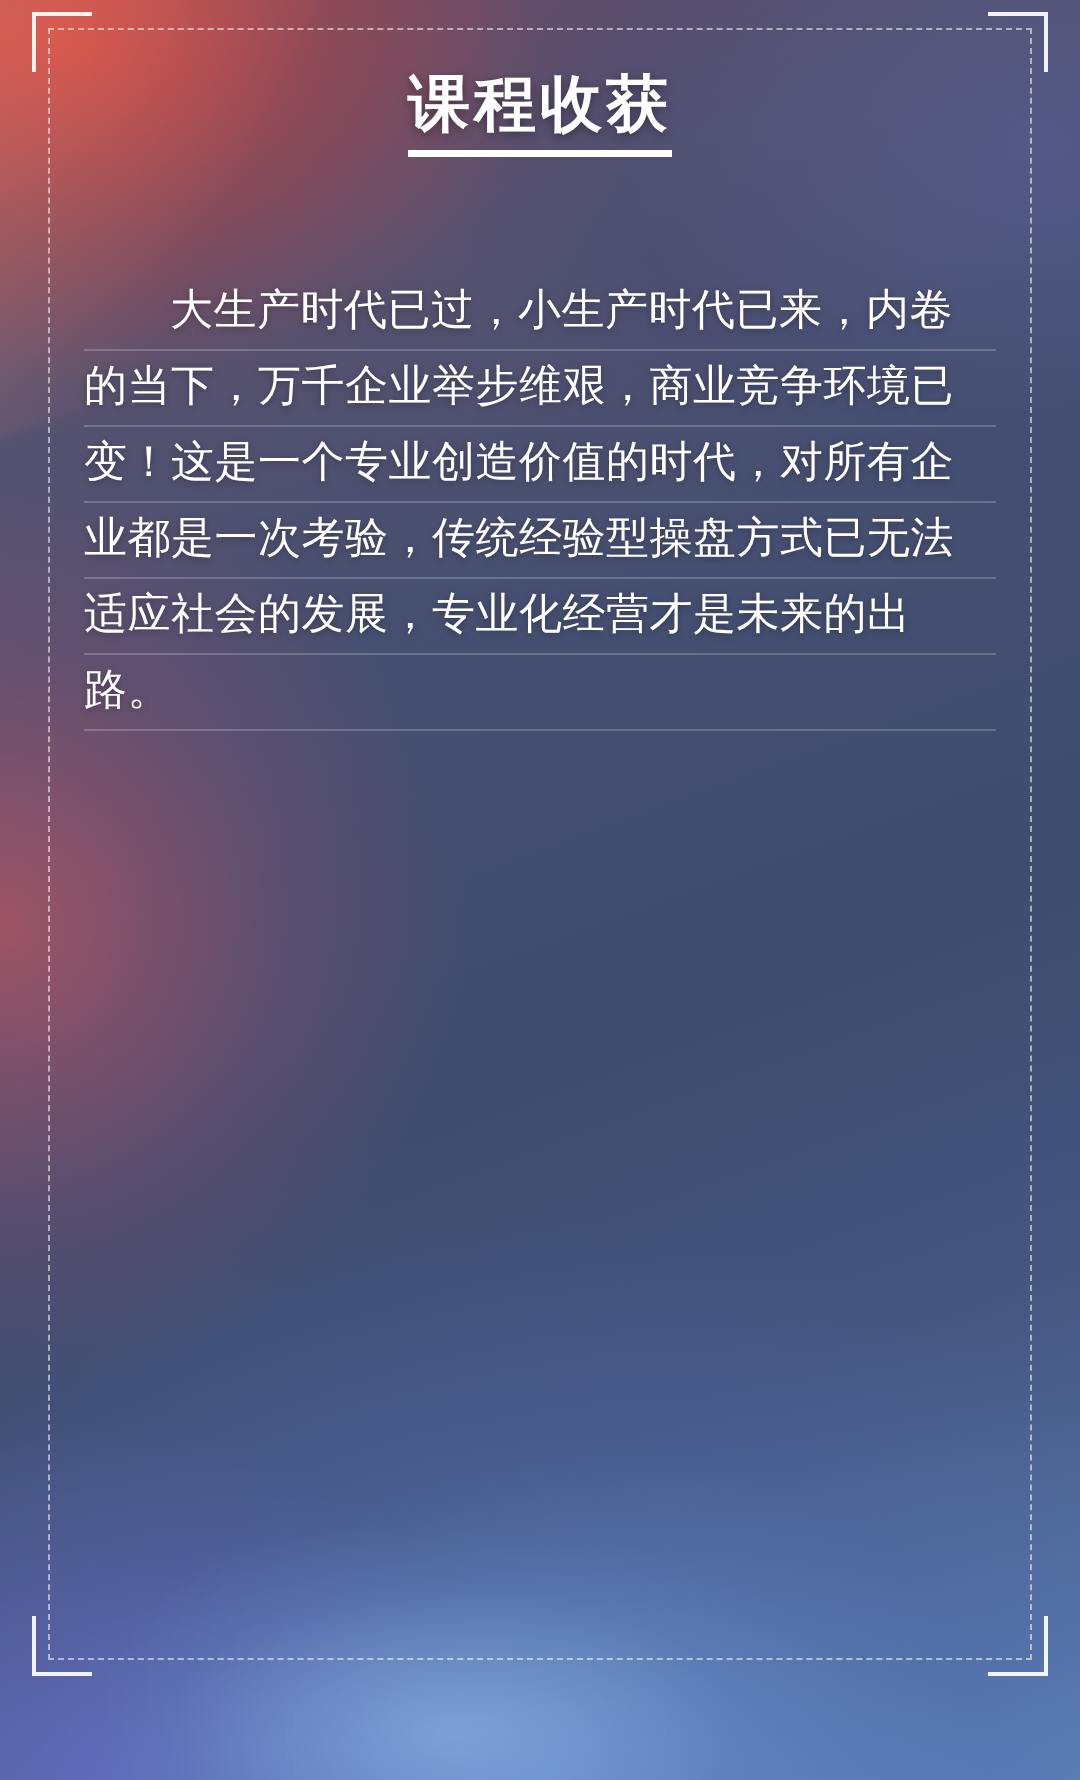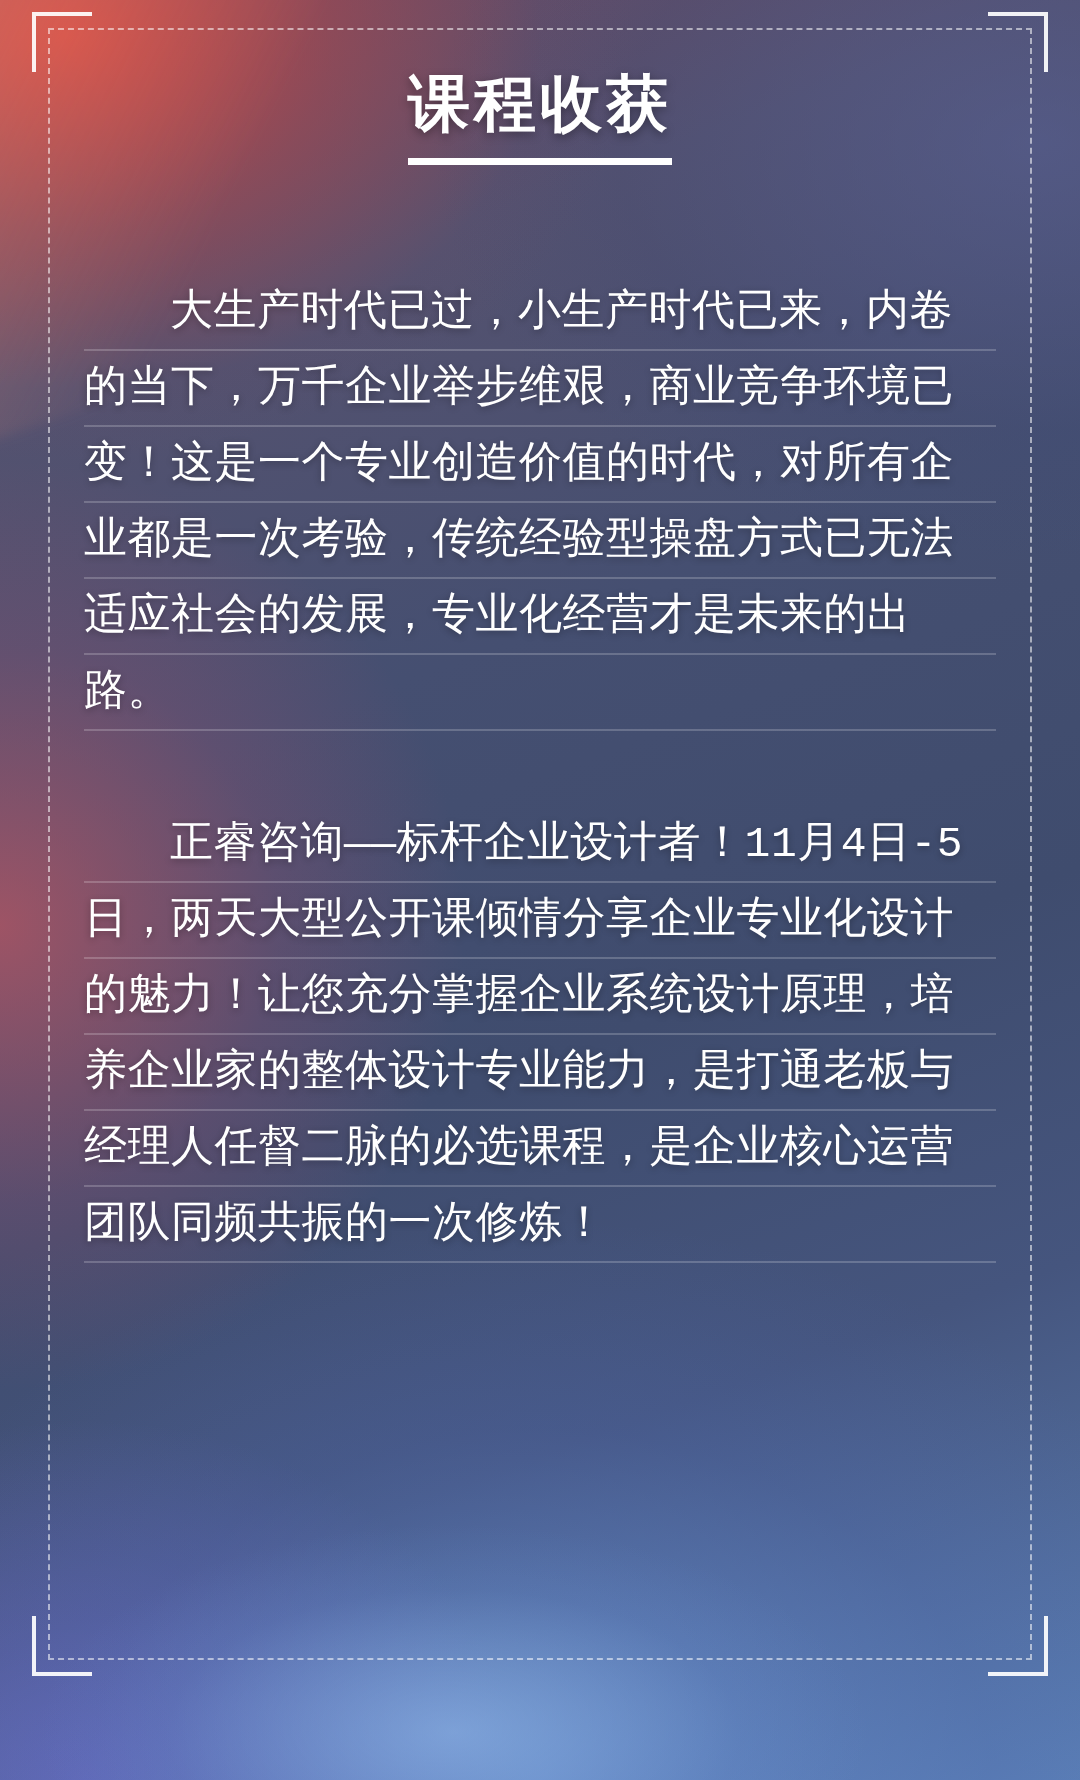--- a/index.html
+++ b/index.html
@@ -87,21 +87,21 @@
     text-align: center;
   }
   .title {
     display: inline-block;
     font-family: "DejaVu Sans", "Liberation Sans", sans-serif;
     font-weight: bold;
     font-size: 62px;
     letter-spacing: 4px;
     color: #ffffff;
     text-shadow: 0 3px 10px rgba(0,0,0,0.35);
-    padding-bottom: 12px;
+    padding-bottom: 4px;
     border-bottom: 7px solid #ffffff;
   }
 
   .body-block {
     position: absolute;
     left: 84px;
     top: 232px;
     width: 912px;
   }
 
@@ -139,16 +139,15 @@
   <div class="corner bl"></div>
   <div class="corner br"></div>
 
   <div class="content">
     <div class="title-wrap">
       <div class="title">课程收获</div>
     </div>
 
     <div class="body-block">
       <p class="para">大生产时代已过，小生产时代已来，内卷的当下，万千企业举步维艰，商业竞争环境已变！这是一个专业创造价值的时代，对所有企业都是一次考验，传统经验型操盘方式已无法适应社会的发展，专业化经营才是未来的出路。</p>
-      <p class="para">正睿咨询——标杆企业设计者！11月4日-5日，两天大型公开课倾情分享企业专业化设计的魅力！让您充分掌握企业系统设计原理，培养企业家的整体设计专业能力，是打通老板与经理人任督二脉的必选课程，是企业核心运营团队同频共振的一次修炼！</p>
     </div>
   </div>
 </div>
 
 </body></html>

